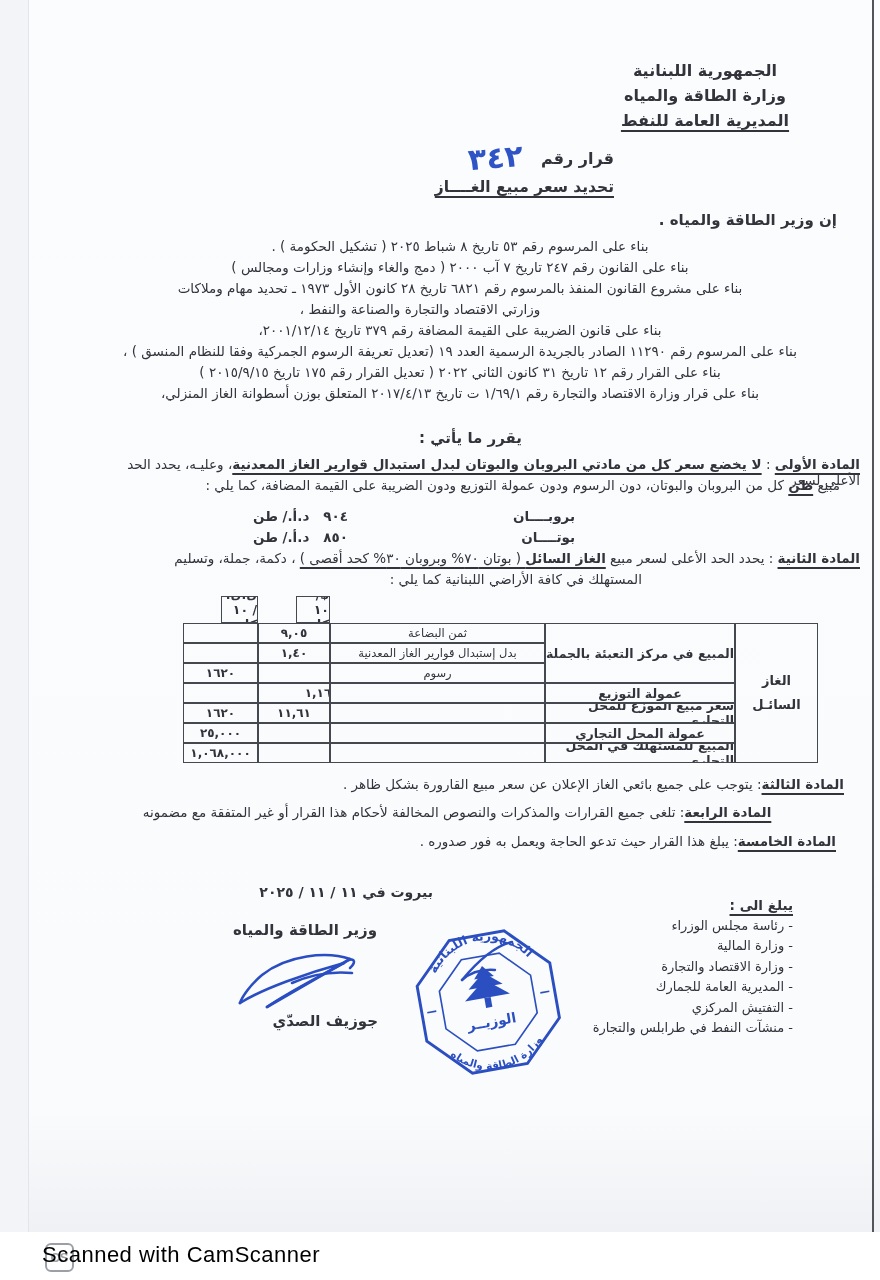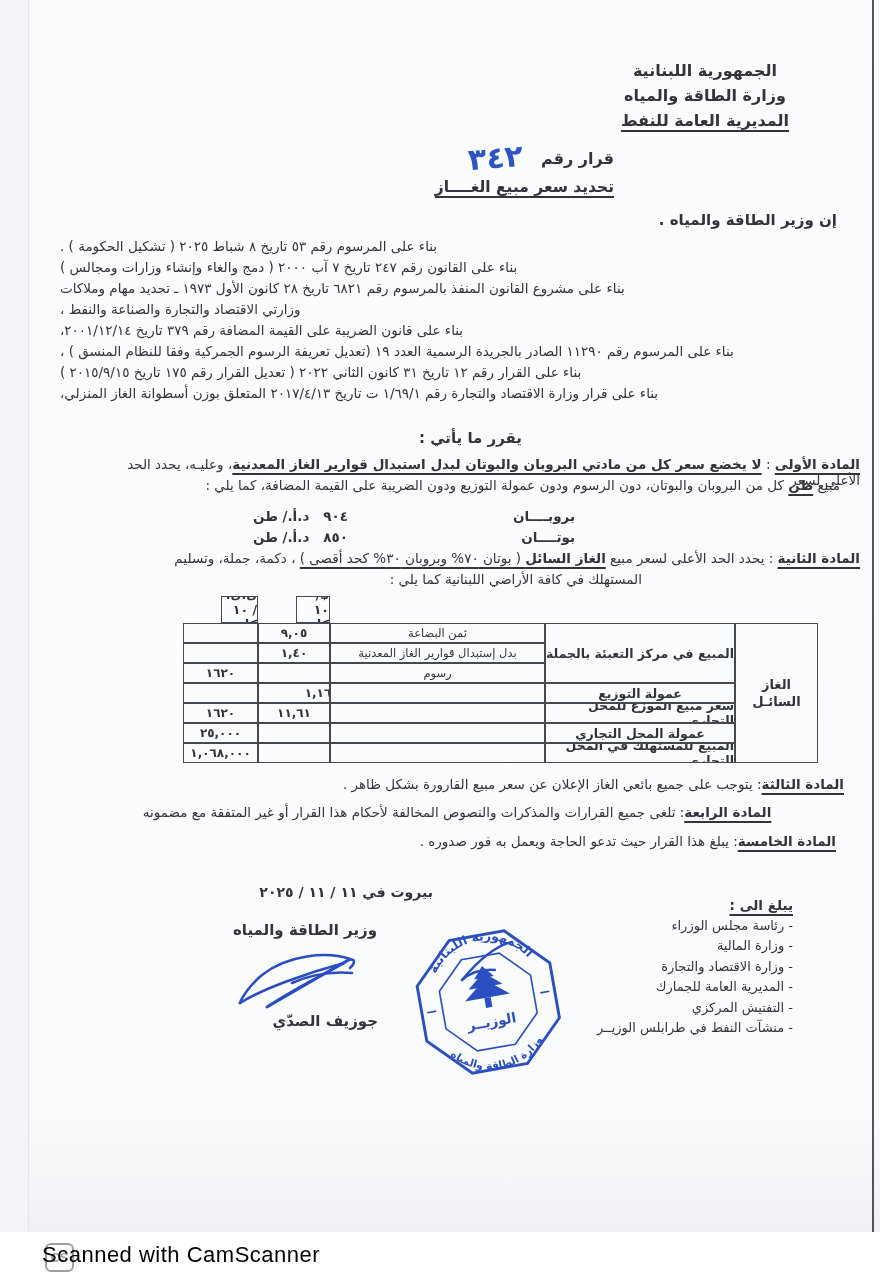--- a/index.html
+++ b/index.html
@@ -17,41 +17,41 @@
   .letterhead{top:58px;right:90px;width:170px;text-align:center;
               font-size:16px;font-weight:bold;line-height:25px;letter-spacing:.3px;}
   .decree-row{top:143px;right:266px;display:flex;flex-direction:row;direction:rtl;
               align-items:center;gap:18px;}
   .decree-label{font-size:16px;font-weight:bold;}
   .decree-number{font-size:30px;font-weight:bold;color:#2e54c6;
                  transform:rotate(-5deg);letter-spacing:4px;line-height:1;}
   .subject{top:178px;right:266px;font-size:15.5px;font-weight:bold;}
   .intro{top:211px;right:43px;font-size:15px;font-weight:bold;}
   .preamble{top:236px;right:20px;left:60px;font-size:13.5px;line-height:21px;
-            text-align:left;font-weight:500;}
+            text-align:center;font-weight:500;}
   .preamble .indent{padding-right:80px;}
   .decides{top:429px;right:358px;font-size:15px;font-weight:bold;}
   .para{font-size:13.5px;font-weight:500;}
   .a1l1{top:456px;right:20px;left:100px;text-align:right;}
   .a1l2{top:477px;right:40px;left:120px;text-align:right;}
   .prices{top:505px;right:305px;width:322px;}
   .price-row{display:flex;direction:rtl;align-items:center;height:21.5px;font-size:13.5px;font-weight:bold;}
   .price-group{margin-inline-start:auto;display:flex;direction:rtl;gap:14px;}
   .a2l1{top:550px;right:20px;left:90px;text-align:right;}
   .a2l2{top:571px;right:238px;}
   .gtable{top:596px;right:62px;width:635px;display:grid;direction:ltr;
           grid-template-columns:75px 72px 215px 190px 83px;
           grid-template-rows:27px repeat(7,20px);}
   .tc{border:1px solid #45484f;display:flex;align-items:center;justify-content:center;
       direction:rtl;font-size:12px;background:transparent;overflow:hidden;}
   .tc-h{font-weight:bold;font-size:12.5px;margin-left:38px;}
   .tc-lab{font-weight:bold;font-size:12.5px;}
   .tc-sub{font-weight:500;font-size:11.5px;}
   .tc-num{font-weight:bold;letter-spacing:.5px;}
-  .tc-side{font-weight:bold;font-size:13px;line-height:17px;text-align:center;padding:0 10px;}
+  .tc-side{font-weight:bold;font-size:13px;line-height:24px;text-align:center;padding:0 10px;}
   .a3{top:776px;right:36px;left:80px;text-align:right;}
   .a4{top:804px;right:46px;left:80px;text-align:center;}
   .a5{top:833px;right:44px;left:80px;text-align:right;}
   .dateline{top:884px;right:447px;font-size:14px;font-weight:bold;}
   .dist{top:895px;right:87px;text-align:right;font-size:13px;line-height:20.5px;font-weight:500;}
   .dist-title{font-weight:bold;font-size:13.5px;}
   .minister-title{top:921px;right:503px;font-size:15px;font-weight:bold;}
   .minister-name{top:1012px;right:502px;font-size:15px;font-weight:bold;}
   .sig-svg{position:absolute;left:232px;top:945px;}
   .stamp-svg{position:absolute;left:388px;top:920px;}
@@ -175,21 +175,21 @@
 
   <div class="abs dateline">بيروت في   ١١ / ١١ / ٢٠٢٥</div>
 
   <div class="abs dist">
     <div class="dist-title u">يبلغ الى :</div>
     <div>- رئاسة مجلس الوزراء</div>
     <div>- وزارة المالية</div>
     <div>- وزارة الاقتصاد والتجارة</div>
     <div>- المديرية العامة للجمارك</div>
     <div>- التفتيش المركزي</div>
-    <div>- منشآت النفط في طرابلس الوزيــر</div>
+    <div>- منشآت النفط في طرابلس والتجارة</div>
   </div>
 
   <div class="abs minister-title">وزير الطاقة والمياه</div>
 
   <svg class="sig-svg" width="140" height="75" viewBox="0 0 140 75">
     <g fill="none" stroke="#2a4ec2" stroke-width="2.6" stroke-linecap="round">
       <path d="M 118 14 C 95 6, 55 10, 30 30 C 18 40, 10 52, 8 58"></path>
       <path d="M 8 58 C 30 44, 75 28, 112 18 C 90 30, 55 48, 35 62"></path>
       <path d="M 35 62 L 118 14"></path>
       <path d="M 60 38 C 78 30, 98 26, 120 28"></path>

